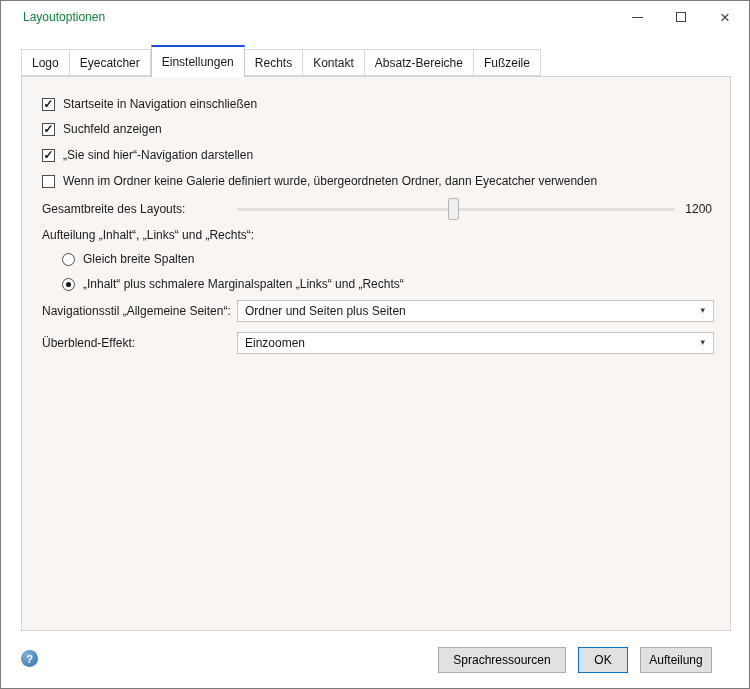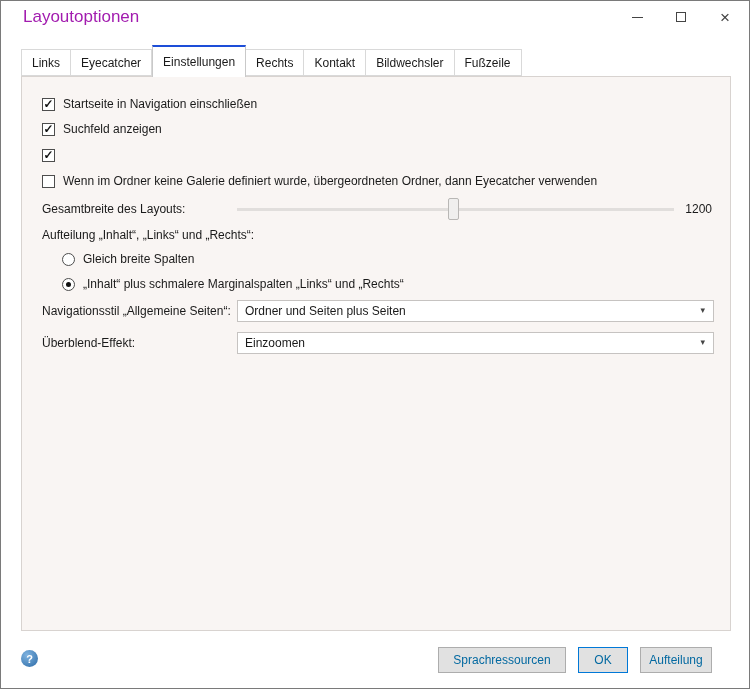--- a/index.html
+++ b/index.html
@@ -1,21 +1,21 @@
 <!DOCTYPE html>
 <html><head>
 <meta charset="utf-8">
 <style>
   html,body{margin:0;padding:0;background:#fff;}
   body{font-family:"Liberation Sans", sans-serif; color:#1a1a1a;}
   .window{position:relative;width:748px;height:687px;border:1px solid #7a7a7a;background:#ffffff;overflow:hidden;}
 
   
   .titlebar{position:absolute;left:0;top:0;right:0;height:32px;background:#fff;display:flex;align-items:center;}
-  .title{margin-left:22px;font-size:17px;color:#a21caf;}
+  .title{margin-left:22px;font-size:12px;color:#15803d;}
   .controls{position:absolute;top:0;right:2px;height:32px;display:flex;}
   .ctrl{width:44px;height:32px;display:flex;align-items:center;justify-content:center;cursor:default;}
   .min-glyph{width:11px;height:1px;background:#444;display:block;}
   .max-glyph{width:10px;height:10px;border:1px solid #444;display:block;box-sizing:border-box;}
   .close-glyph{font-size:17px;line-height:1;color:#444;}
 
   
   .tabs{position:absolute;left:20px;top:44px;height:31px;display:flex;align-items:flex-end;z-index:3;}
   .tab{height:27px;box-sizing:border-box;padding:0 10px;display:flex;align-items:center;font-size:12px;background:#ffffff;border:1px solid #d9d9d9;border-left:none;white-space:nowrap;}
   .tab:first-child{border-left:1px solid #d9d9d9;}
@@ -36,21 +36,21 @@
   .track{position:absolute;left:0;right:0;top:11px;height:3px;background:#e1dedc;}
   .thumb{position:absolute;left:calc(49.4% - 5px);top:1px;width:11px;height:22px;box-sizing:border-box;background:#f0efee;border:1px solid #b9b7b5;border-radius:2px;}
   .slider-value{position:absolute;right:18px;top:120px;height:24px;display:flex;align-items:center;font-size:12px;}
 
   .combo{position:absolute;left:215px;width:477px;height:22px;box-sizing:border-box;background:#fff;border:1px solid #c6c3c1;display:flex;align-items:center;padding:0 24px 0 7px;font-size:12px;}
   .combo .arrow{position:absolute;right:8px;top:50%;transform:translateY(-52%);font-size:9px;color:#444;line-height:1;}
 
   
   .help{position:absolute;left:20px;top:649px;width:17px;height:17px;border-radius:50%;background:radial-gradient(circle at 35% 30%, #7fb3e0, #2b6aa6);color:#fff;display:flex;align-items:center;justify-content:center;font-size:11px;font-weight:bold;}
   .buttons{position:absolute;right:37px;top:646px;display:flex;gap:12px;}
-  .btn{height:24px;box-sizing:border-box;font-family:inherit;font-size:12px;color:#0369a1;background:#e1e1e1;border:1px solid #adadad;display:flex;align-items:center;justify-content:center;padding:12px;}
+  .btn{height:24px;box-sizing:border-box;font-family:inherit;font-size:12px;color:#000000;background:#e1e1e1;border:1px solid #adadad;display:flex;align-items:center;justify-content:center;padding:12px;}
   .btn-lang{width:128px;}
   .btn-ok{width:50px;border-color:#0078d7;}
   .btn-cancel{width:72px;}
 </style>
 </head>
 <body>
 
 <div class="window">
 
   <div class="titlebar">
@@ -62,26 +62,26 @@
       <div class="ctrl">
         <span class="max-glyph"></span>
       </div>
       <div class="ctrl">
         <span class="close-glyph">×</span>
       </div>
     </div>
   </div>
 
   <div class="tabs">
-    <div class="tab">Links</div>
+    <div class="tab">Logo</div>
     <div class="tab">Eyecatcher</div>
     <div class="tab active">Einstellungen</div>
     <div class="tab">Rechts</div>
     <div class="tab">Kontakt</div>
-    <div class="tab">Bildwechsler</div>
+    <div class="tab">Absatz-Bereiche</div>
     <div class="tab">Fußzeile</div>
   </div>
 
   <div class="panel">
 
     <div class="row" style="top:19px">
       <span class="checkbox">
         <span class="check">✓</span>
       </span>
       <span class="lbl">Startseite in Navigation einschließen</span>
@@ -91,20 +91,21 @@
       <span class="checkbox">
         <span class="check">✓</span>
       </span>
       <span class="lbl">Suchfeld anzeigen</span>
     </div>
 
     <div class="row" style="top:70px">
       <span class="checkbox">
         <span class="check">✓</span>
       </span>
+      <span class="lbl">„Sie sind hier“-Navigation darstellen</span>
     </div>
 
     <div class="row" style="top:96px">
       <span class="checkbox"></span>
       <span class="lbl">Wenn im Ordner keine Galerie definiert wurde, übergeordneten Ordner, dann Eyecatcher verwenden</span>
     </div>
 
     <div class="row" style="top:120px;height:24px">
       <span class="lbl">Gesamtbreite des Layouts:</span>
     </div>

